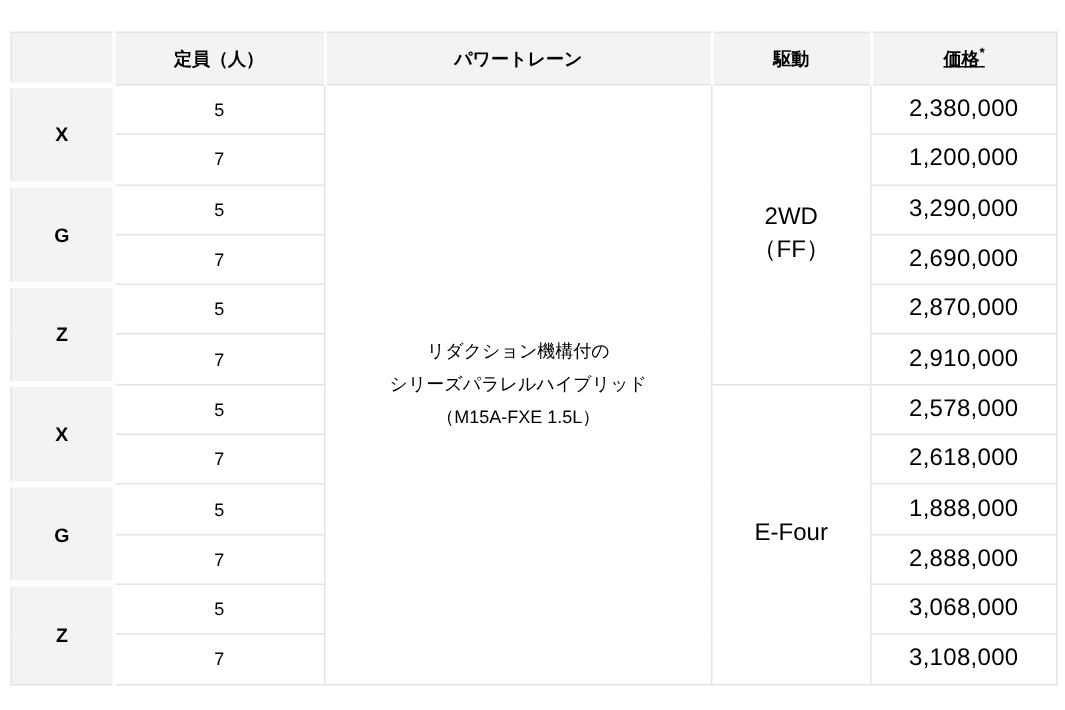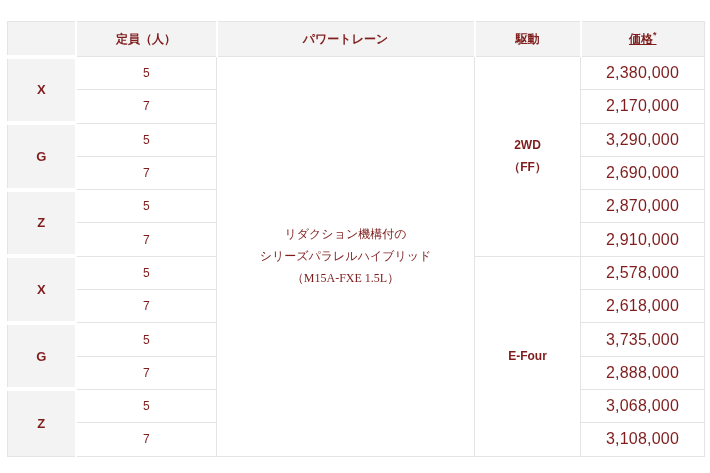--- a/index.html
+++ b/index.html
@@ -13,21 +13,21 @@
   }
   .table-wrap {
     position: absolute;
     left: 7px;
     top: 21px;
   }
   table.spec-table {
     border-collapse: collapse;
     table-layout: fixed;
     width: 697px;
-    color: #7f1d1d;
+    color: #000000;
     padding-left: 38px;
   }
   col.c-grade      { width: 68px; }
   col.c-capacity   { width: 141px; }
   col.c-powertrain { width: 258px; }
   col.c-drive      { width: 106px; }
   col.c-price      { width: 124px; }
 
   th, td {
     border: 1px solid #e4e4e4;
@@ -60,26 +60,24 @@
   td.grade {
     background: #f3f3f3;
     font-weight: 700;
     font-size: 13px;
     border-top: 4px solid #ffffff;
     border-right: 2px solid #ffffff;
   }
   td.powertrain {
     font-size: 12px;
     line-height: 22px;
-    font-family: Liberation Serif, serif;
   }
   td.drive {
-    font-size: 12px;
+    font-size: 16px;
     line-height: 22px;
-    font-weight: bold;
   }
   td.price {
     font-size: 16px;
     letter-spacing: 0.2px;
   }
 </style>
 </head>
 <body>
 
 <div class="table-wrap">
@@ -110,21 +108,21 @@
           <div>（M15A-FXE 1.5L）</div>
         </td>
         <td class="drive" rowspan="6">
           <div>2WD</div>
           <div>（FF）</div>
         </td>
         <td class="price">2,380,000</td>
       </tr>
       <tr>
         <td>7</td>
-        <td class="price">2,170,000</td>
+        <td class="price">1,200,000</td>
       </tr>
       <tr>
         <td class="grade" rowspan="2">G</td>
         <td>5</td>
         <td class="price">3,290,000</td>
       </tr>
       <tr>
         <td>7</td>
         <td class="price">2,690,000</td>
       </tr>
@@ -146,21 +144,21 @@
         </td>
         <td class="price">2,578,000</td>
       </tr>
       <tr>
         <td>7</td>
         <td class="price">2,618,000</td>
       </tr>
       <tr>
         <td class="grade" rowspan="2">G</td>
         <td>5</td>
-        <td class="price">3,735,000</td>
+        <td class="price">1,888,000</td>
       </tr>
       <tr>
         <td>7</td>
         <td class="price">2,888,000</td>
       </tr>
       <tr>
         <td class="grade" rowspan="2">Z</td>
         <td>5</td>
         <td class="price">3,068,000</td>
       </tr>

